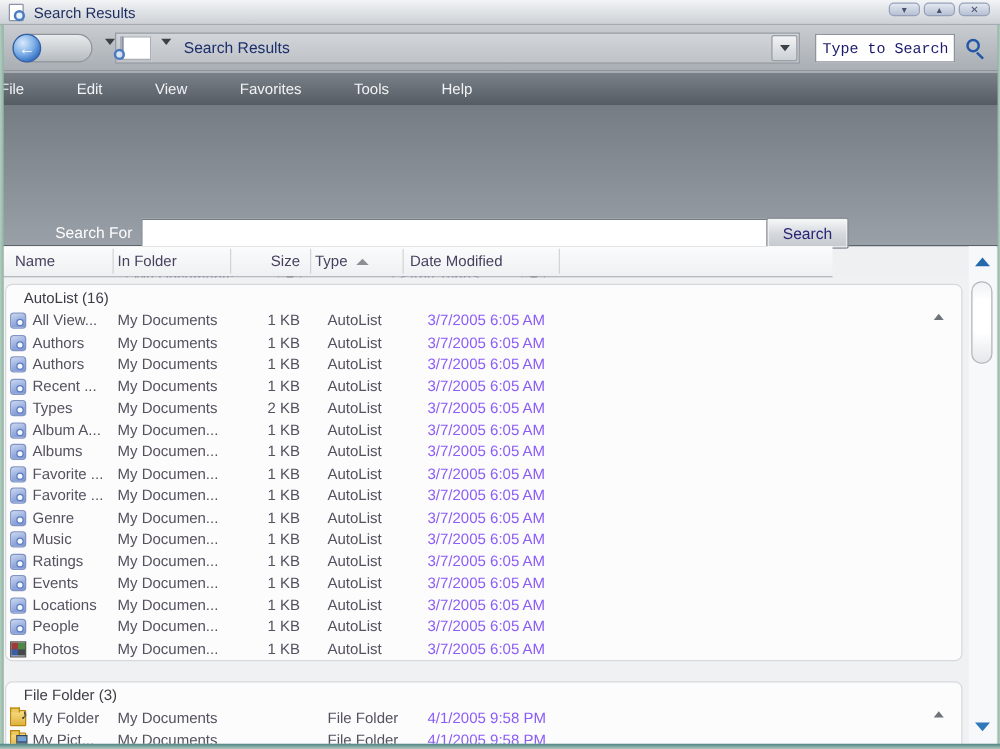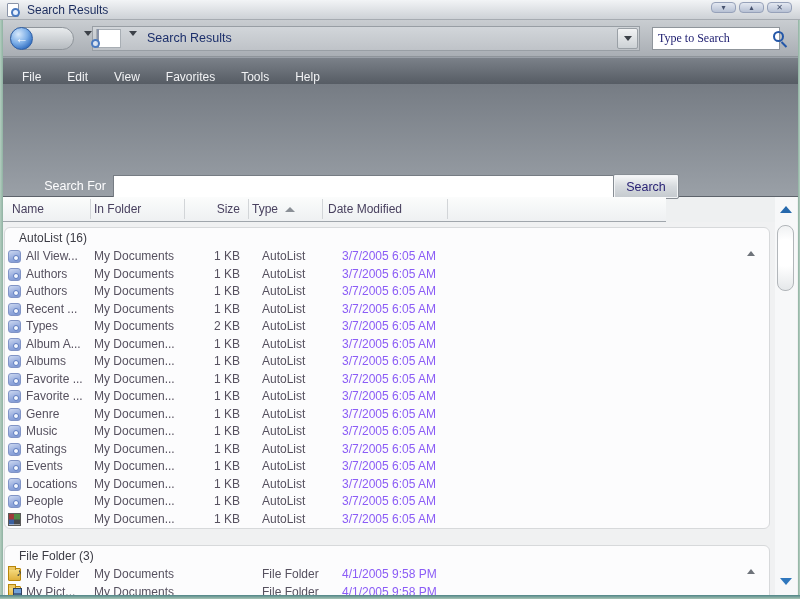--- a/index.html
+++ b/index.html
@@ -34,29 +34,29 @@
   .tri-down { width:0; height:0; border-left:4px solid transparent; border-right:4px solid transparent; border-top:5px solid #3c4148; }
   .tri-up-sm { width:0; height:0; border-left:5px solid transparent; border-right:5px solid transparent; border-bottom:5px solid #8a8f96; }
   .addressbar { position:absolute; left:92px; top:6px; width:548px; height:25px;
     background:linear-gradient(#d2d6da,#bfc3c8); border:1px solid #989ea4; }
   .addr-chip { position:absolute; left:3px; top:2px; width:25px; height:19px; background:#fff; border:1px solid #a8aeb4; }
   .addr-doc { position:relative; width:11px; height:13px; margin:2px auto; background:#fff; border:1px solid #8a94a8; }
   .addr-chip-dd { position:absolute; left:36px; top:9px; }
   .addr-text { position:absolute; left:54px; top:0; line-height:23px; font-size:12.5px; color:#1c2f6b; }
   .addr-combo { position:absolute; right:1px; top:1px; width:21px; height:21px;
     background:linear-gradient(#f2f3f4,#ccd1d5); border:1px solid #9aa0a6; display:flex; align-items:center; justify-content:center; border-radius:2px; }
-  .quick-search { position:absolute; left:652px; top:7px; width:128px; height:23px; border:1px solid #8f959b;
-    font-family:Liberation Serif, serif; font-size:12px; color:#18186e; padding:0 5px; background:#fff; }
+  .quick-search { position:absolute; left:652px; top:7px; width:112px; height:23px; border:1px solid #8f959b;
+    font-family:Liberation Mono, monospace; font-size:12px; color:#18186e; padding:0 5px; background:#fff; }
   .quick-search::placeholder { color:#1b1b6e; opacity:1; }
   .magnifier { position:absolute; left:773px; top:11px; width:11px; height:11px; border:2px solid #2457a8; border-radius:50%; }
   .magnifier::after { content:""; position:absolute; left:8px; top:8px; width:2px; height:7px; background:#2457a8; transform:rotate(-45deg); }
 
   
   .menubar { position:absolute; left:0; top:57px; width:800px; height:27px;
-    background:linear-gradient(#7b8189,#565c64); border-top:1px solid #9aa0a8; display:flex; align-items:flex-end; gap:26px; padding-left:22px; }
+    background:linear-gradient(#7b8189,#565c64); border-top:1px solid #9aa0a8; display:flex; align-items:center; gap:42px; }
   .menu-item { font-size:12px; color:#f2f3f5; cursor:default; }
 
   
   .searchpanel { position:absolute; left:0; top:84px; width:800px; height:113px;
     background:linear-gradient(#767c84,#9aa0a7); border-bottom:1px solid #5d636b; }
   .sp-label { position:absolute; color:#fdfdfe; font-size:12.5px; }
   .lbl-searchfor { left:0; width:106px; top:91px; line-height:23px; text-align:right; }
   .search-input { position:absolute; left:113px; top:91px; width:517px; height:23px; border:1px solid #767c83; background:#fff;
     font-family:"Liberation Sans",sans-serif; font-size:12px; padding:0 4px; color:#222; }
   .search-btn { position:absolute; left:613px; top:90px; width:66px; height:25px;

